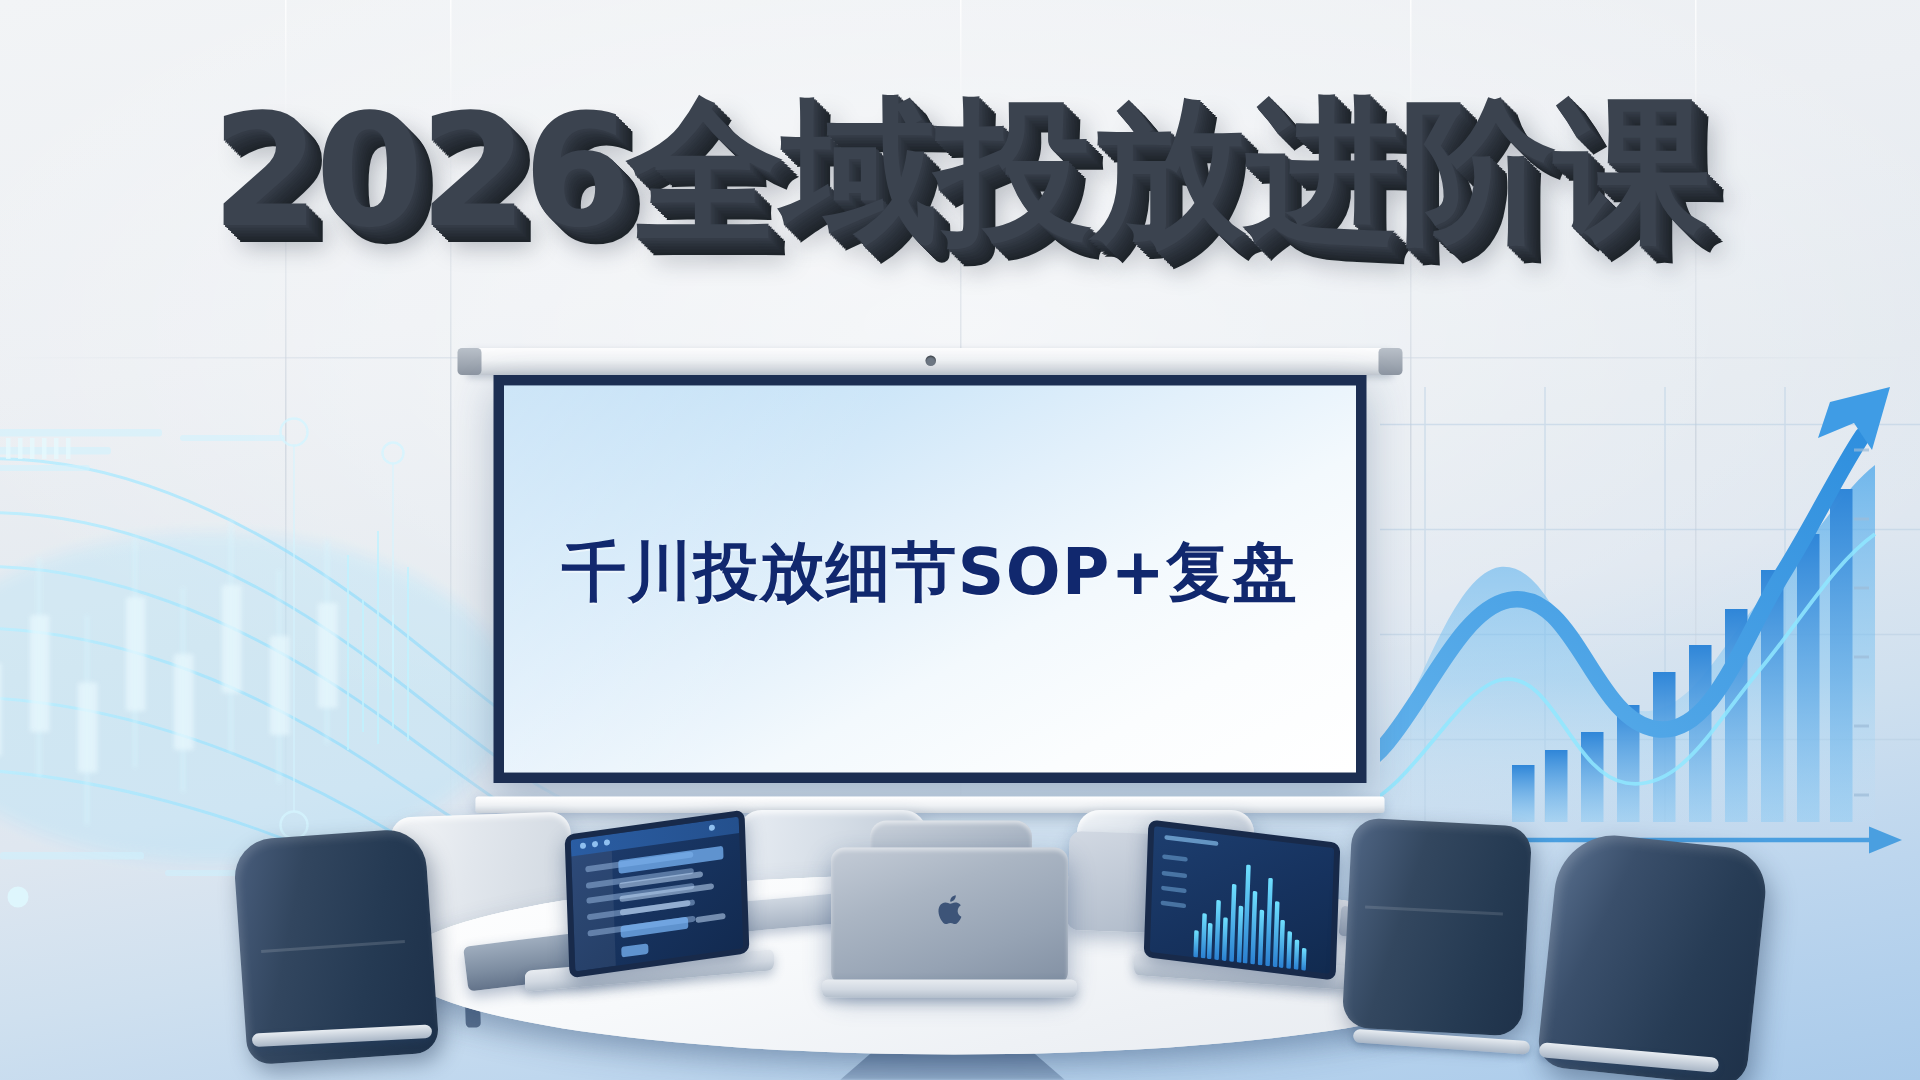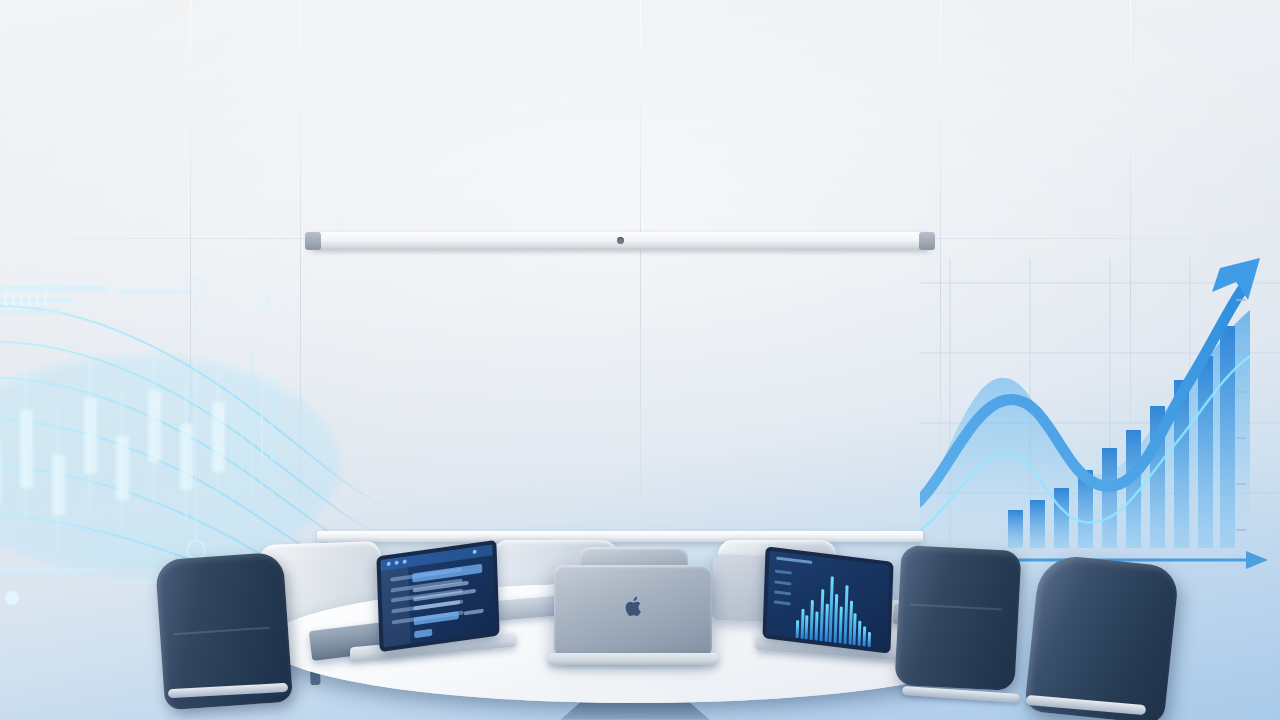--- a/index.html
+++ b/index.html
@@ -412,26 +412,34 @@
         <circle cx="292" cy="52" r="7"></circle>
       </g>
       <g stroke="#d4f5ff" stroke-width="1.2" opacity=".6">
         <line x1="226" y1="47" x2="226" y2="291"></line>
         <line x1="292" y1="59" x2="292" y2="210"></line>
       </g>
       <circle cx="42" cy="348" r="7" fill="#dff9ff" opacity=".9"></circle>
     </svg>
   </div>
 
+  <h1 class="title">
+    <span class="num">2026</span><span>全域投放进阶课</span>
+  </h1>
 
   <div class="proj">
     <div class="proj-bar"></div>
     <div class="proj-cap l"></div>
     <div class="proj-cap r"></div>
     <div class="proj-knob"></div>
+    <div class="proj-body">
+      <div class="proj-canvas">
+        <div class="proj-text">千川投放细节SOP+复盘</div>
+      </div>
+    </div>
     <div class="proj-foot"></div>
   </div>
 
   <div class="chair chair-c">
       <div class="back"></div>
     </div>
   <div class="chair chair-r0">
       <div class="back"></div>
     </div>
   <div class="chair chair-l2">

